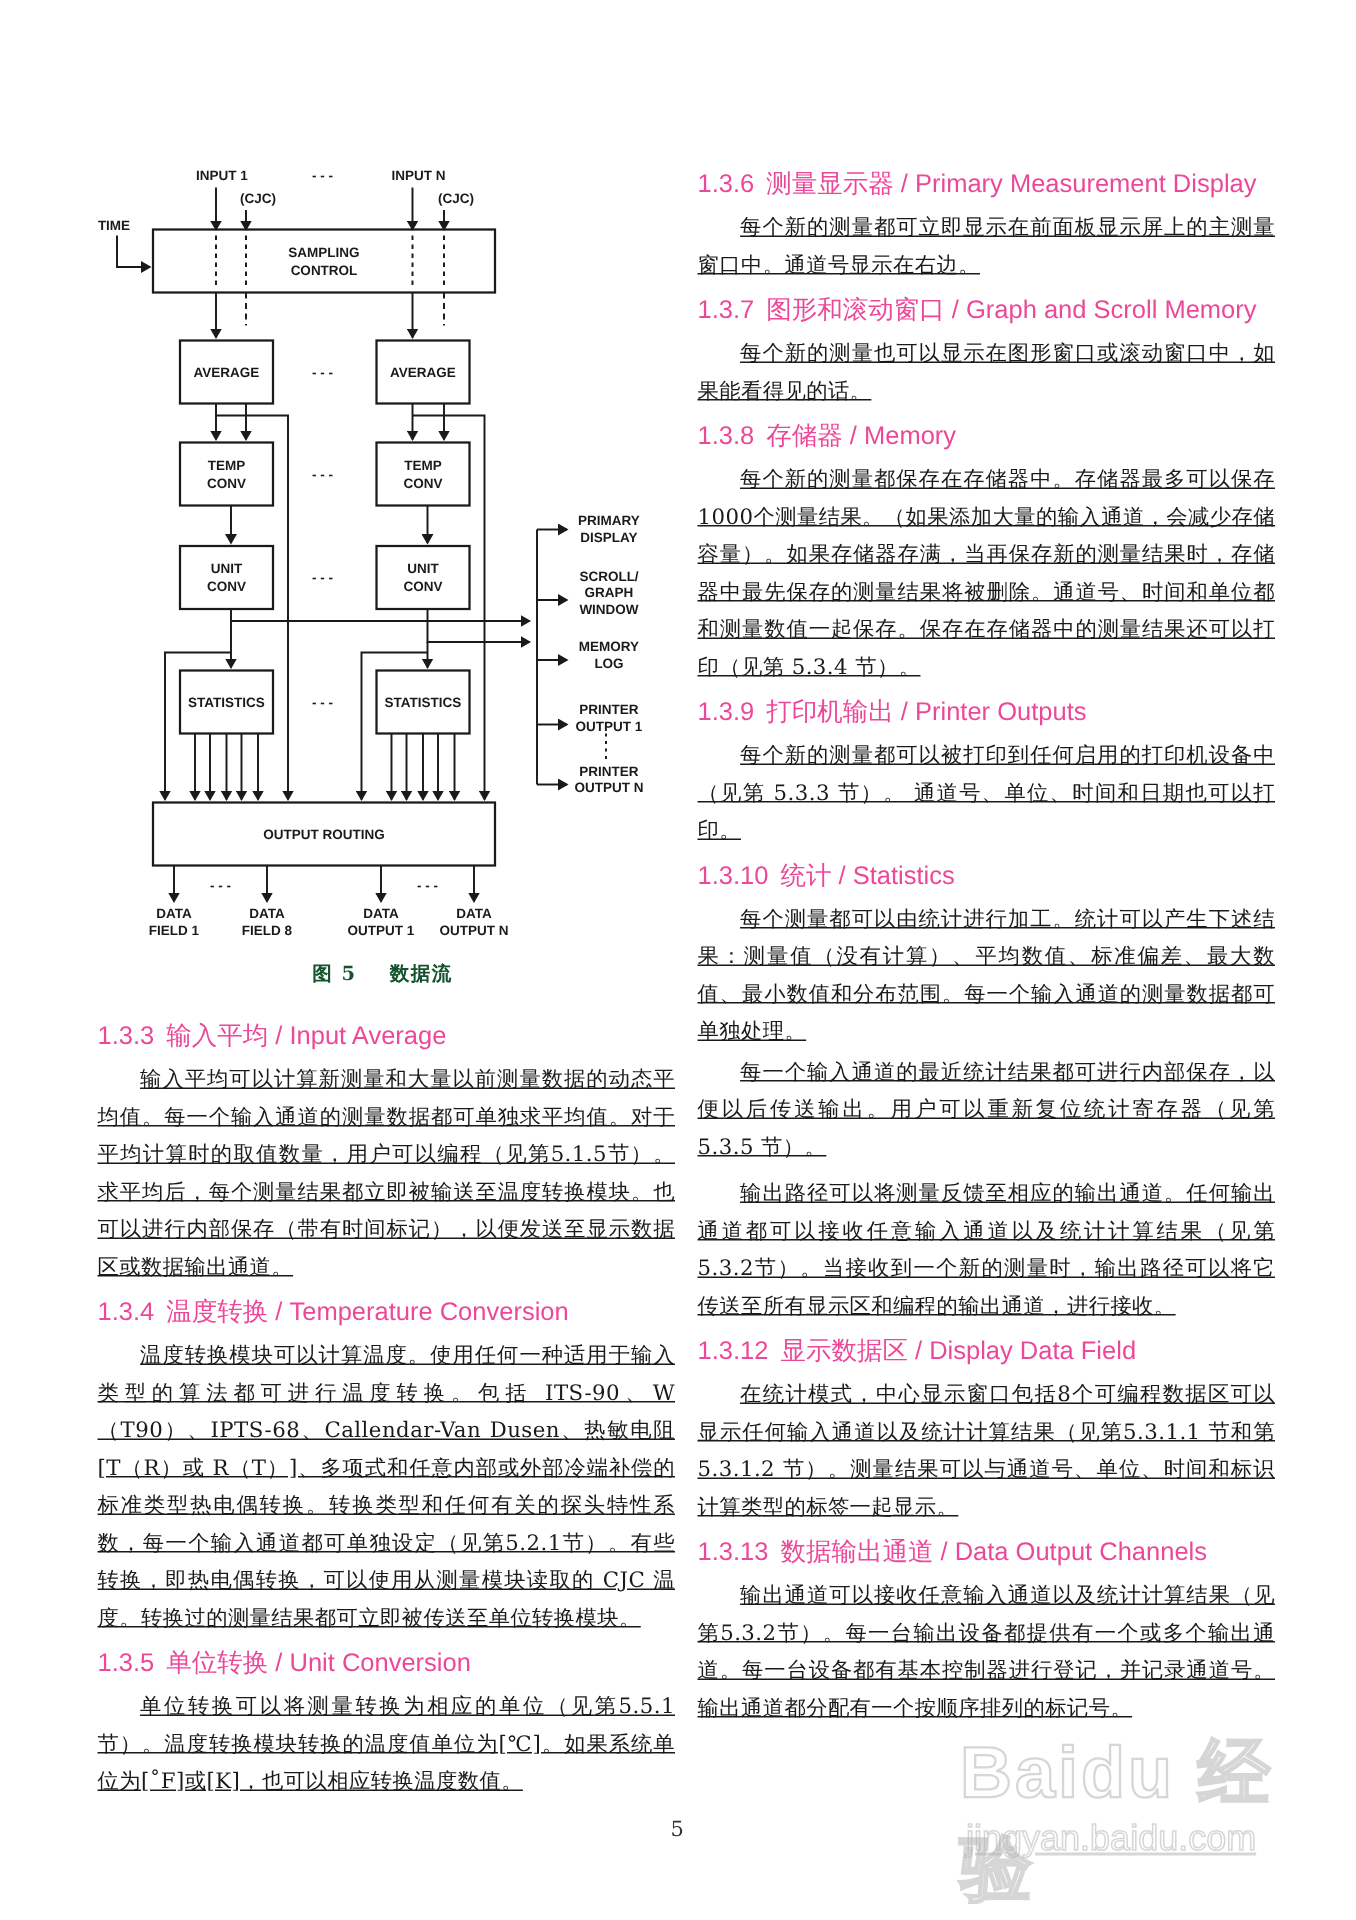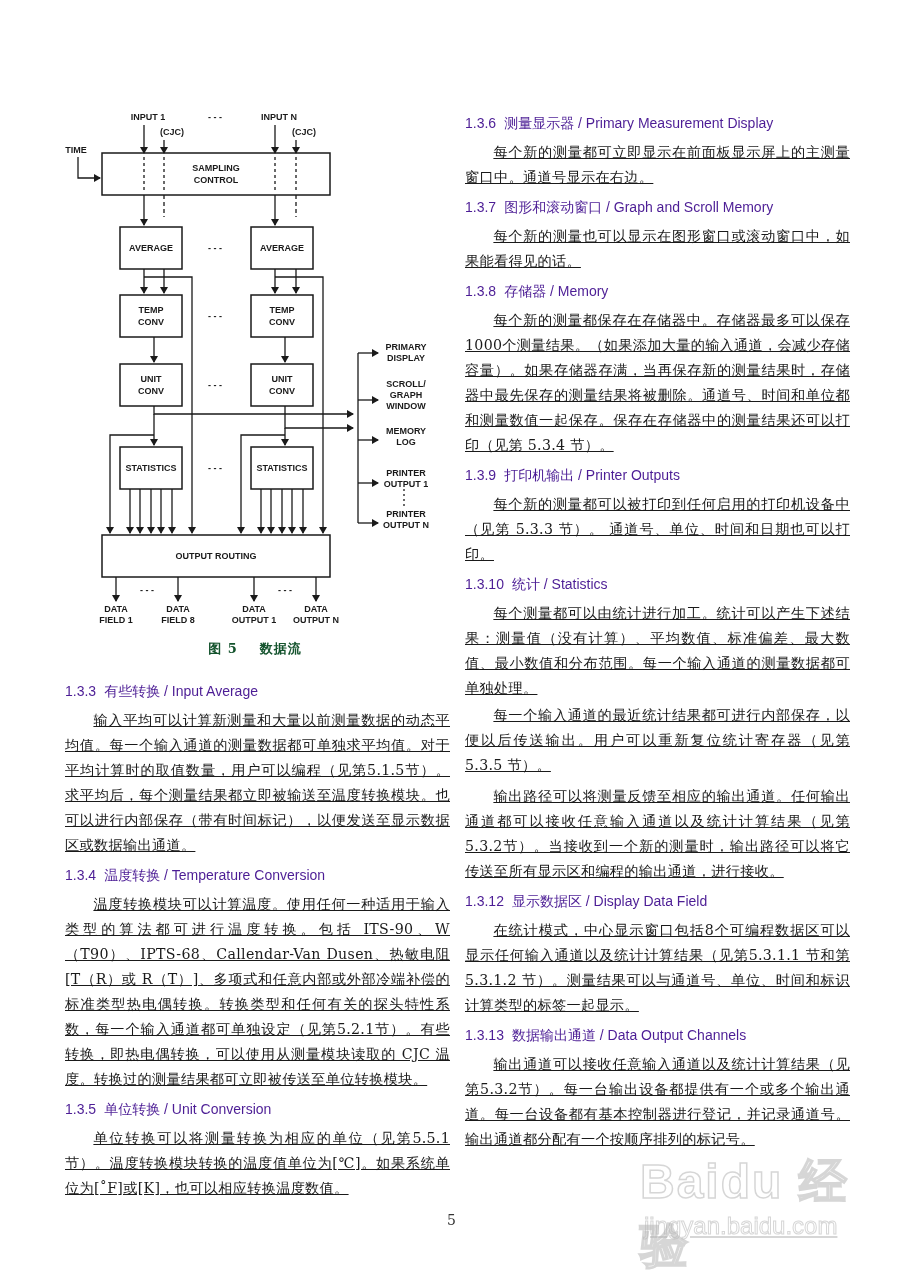--- a/index.html
+++ b/index.html
@@ -5,21 +5,21 @@
   html, body { margin: 0; padding: 0; background: #ffffff; }
   body { width: 904px; height: 1280px; position: relative; overflow: hidden; color: #1a1a1a; }
   .page { position: absolute; left: 0; top: 0; width: 904px; height: 952px; }
   .diagram { position: absolute; left: 60px; top: 105px; width: 390px; height: 525px; }
   .diagram svg { width: 390px; height: 525px; display: block; }
   .fig-caption { position: absolute; left: 60px; top: 640px; width: 390px; text-align: center;
     font-family: "DejaVu Serif", "Liberation Serif", serif; font-size: 13px; color: #14532d; letter-spacing: 1px; font-weight: bold; }
   .fig-caption .num { margin-right: 22px; }
   .section { margin: 0; }
   h3.sec-title { font-family: "Liberation Sans", "DejaVu Sans", sans-serif; font-weight: normal;
-    font-size: 14px; line-height: 22px; margin: 0 0 6px 0; color: #4c1d95; white-space: nowrap; }
+    font-size: 17px; line-height: 22px; margin: 0 0 6px 0; color: #ec4899; white-space: nowrap; }
   h3.sec-title .sec-num { margin-right: 8px; }
   p.para { font-family: "DejaVu Serif", "Liberation Serif", serif; font-size: 14.2px; line-height: 25px;
     margin: 0 0 2px 0; text-indent: 2em; text-align: justify; color: #1a1a1a; letter-spacing: 0.3px; text-decoration: underline; }
   .left-text { position: absolute; left: 65px; top: 680px; width: 385px; }
   .left-text .section { margin-bottom: 6px; }
   .right-text { position: absolute; left: 465px; top: 112px; width: 385px; }
   .right-text .section { margin-bottom: 6px; }
   .page-number { position: absolute; left: 447px; top: 1212px; font-family: "DejaVu Serif", "Liberation Serif", serif;
     font-size: 14px; color: #333; }
   .watermark { position: absolute; left: 640px; top: 1150px; width: 240px; height: 120px; pointer-events: none; }
@@ -178,21 +178,21 @@
       </g>
     </svg>
   </div>
 
   <div class="fig-caption">
     <span class="num">图 5</span><span>数据流</span>
   </div>
 
   <div class="left-text">
     <div class="section">
-      <h3 class="sec-title"><span class="sec-num">1.3.3</span><span>有些转换 / Input Average</span></h3>
+      <h3 class="sec-title"><span class="sec-num">1.3.3</span><span>输入平均 / Input Average</span></h3>
       <p class="para">输入平均可以计算新测量和大量以前测量数据的动态平均值。每一个输入通道的测量数据都可单独求平均值。对于平均计算时的取值数量，用户可以编程（见第5.1.5节）。求平均后，每个测量结果都立即被输送至温度转换模块。也可以进行内部保存（带有时间标记），以便发送至显示数据区或数据输出通道。</p>
     </div>
     <div class="section">
       <h3 class="sec-title"><span class="sec-num">1.3.4</span><span>温度转换 / Temperature Conversion</span></h3>
       <p class="para">温度转换模块可以计算温度。使用任何一种适用于输入类型的算法都可进行温度转换。包括 ITS-90、W（T90）、IPTS-68、Callendar-Van Dusen、热敏电阻[T（R）或 R（T）]、多项式和任意内部或外部冷端补偿的标准类型热电偶转换。转换类型和任何有关的探头特性系数，每一个输入通道都可单独设定（见第5.2.1节）。有些转换，即热电偶转换，可以使用从测量模块读取的 CJC 温度。转换过的测量结果都可立即被传送至单位转换模块。</p>
     </div>
     <div class="section">
       <h3 class="sec-title"><span class="sec-num">1.3.5</span><span>单位转换 / Unit Conversion</span></h3>
       <p class="para">单位转换可以将测量转换为相应的单位（见第5.5.1节）。温度转换模块转换的温度值单位为[℃]。如果系统单位为[˚F]或[K]，也可以相应转换温度数值。</p>
     </div>

